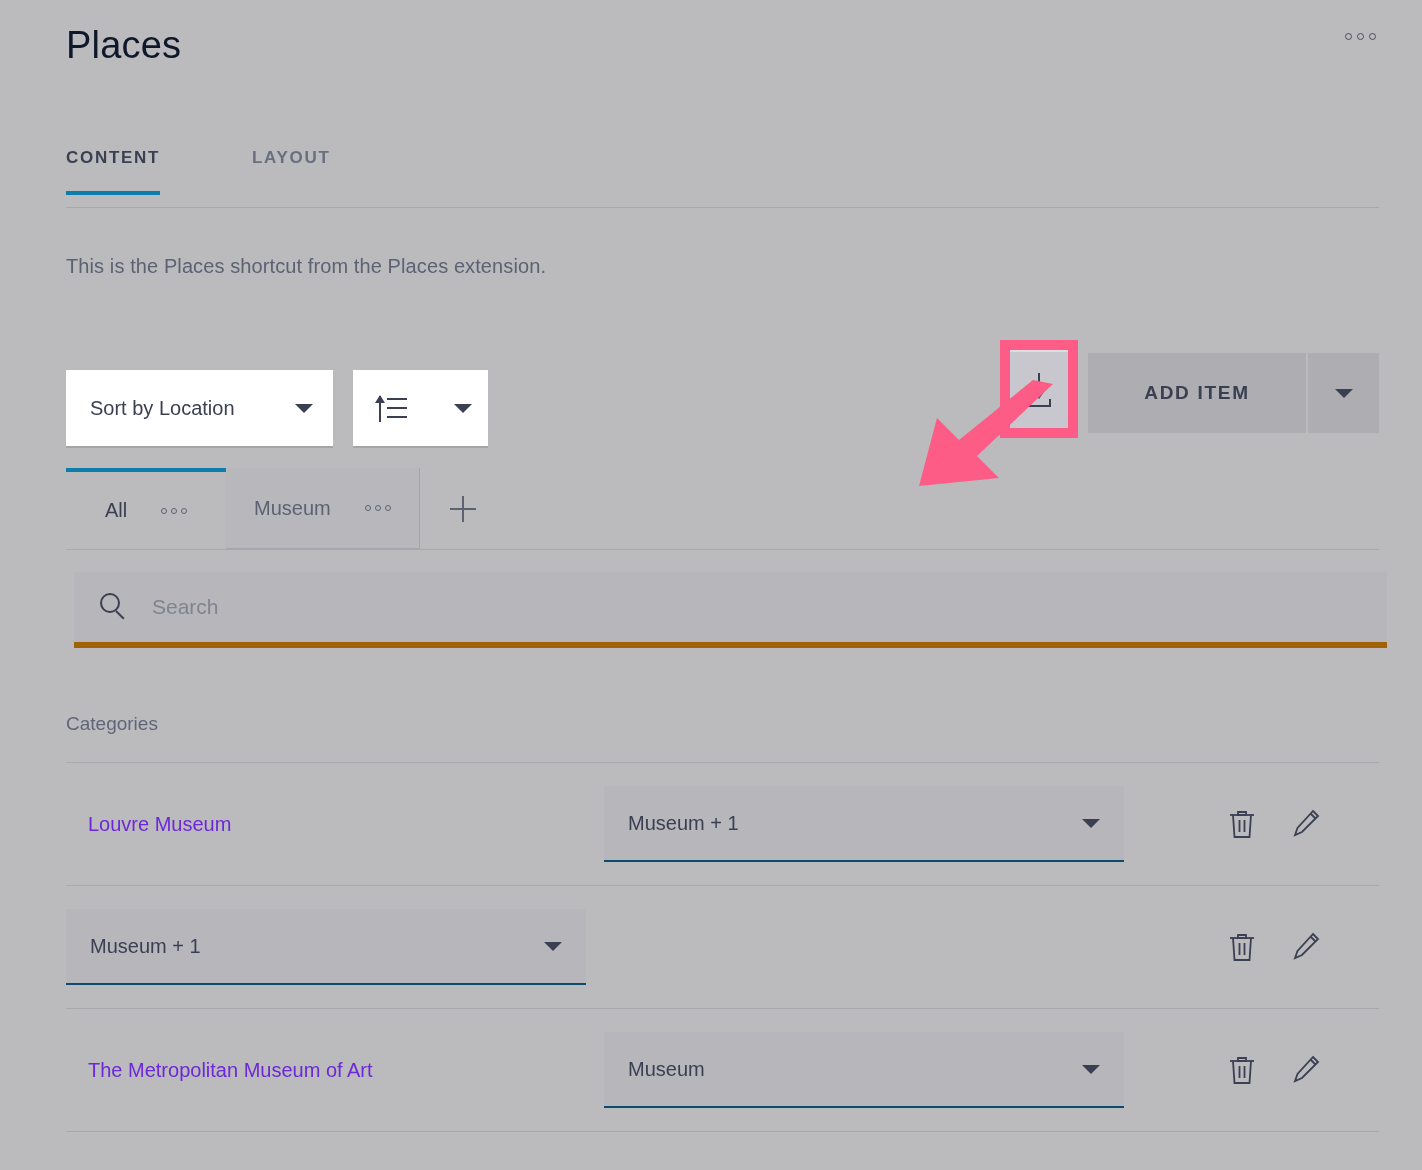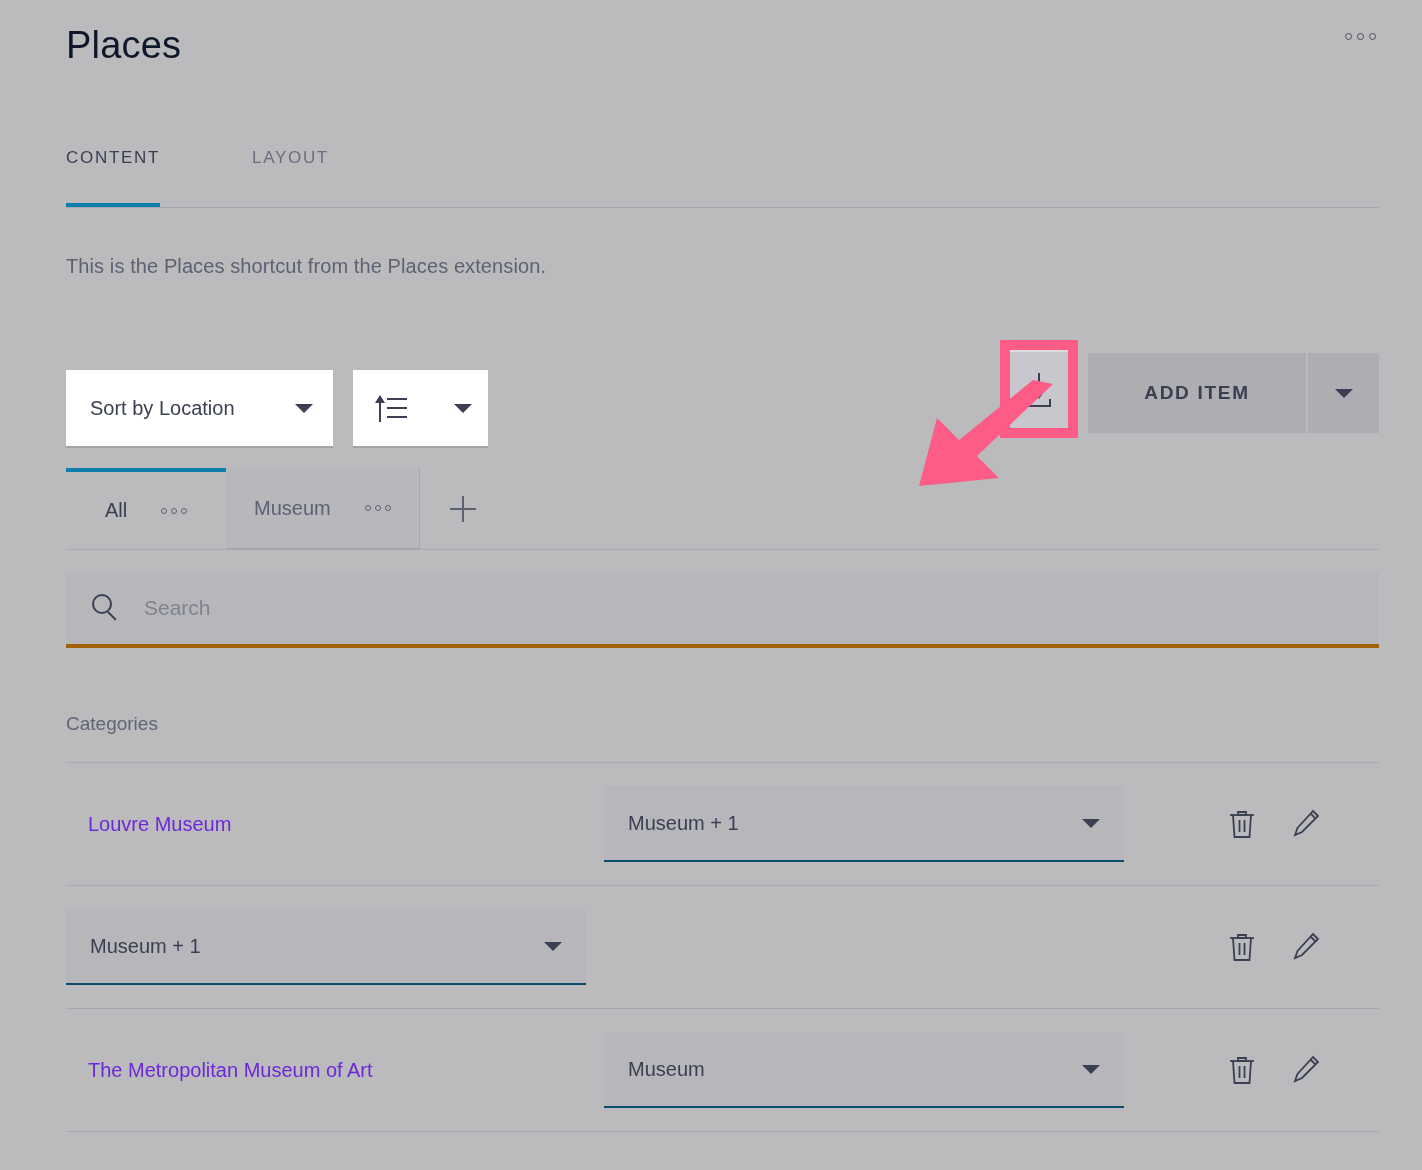--- a/index.html
+++ b/index.html
@@ -51,23 +51,23 @@
     width: 1313px;
     height: 60px;
     border-bottom: 1px solid #a9a9ad;
     box-sizing: border-box;
   }
   .main-tab {
     position: absolute;
     top: 0;
     font-size: 17px;
     letter-spacing: 1.7px;
-    font-weight: 400;
+    font-weight: 700;
     color: #6a6f80;
-    padding-bottom: 38px;
+    padding-bottom: 26px;
     cursor: pointer;
   }
   .main-tab.active {
     color: #3a3f52;
   }
   .main-tab.active::after {
     content: "";
     position: absolute;
     left: 0;
     bottom: -1px;
@@ -287,26 +287,26 @@
   .plus-icon { position: relative; width: 26px; height: 26px; }
   .plus-icon::before, .plus-icon::after {
     content: ""; position: absolute; background: #5d6273;
   }
   .plus-icon::before { left: 12px; top: 0; width: 2px; height: 26px; }
   .plus-icon::after { left: 0; top: 12px; width: 26px; height: 2px; }
 
   
   #search-field {
     position: absolute;
-    left: 66px;
+    left: 74px;
     top: 572px;
     width: 1313px;
     height: 76px;
     background: #b6b6bb;
-    border-bottom: 4px solid #a16207;
+    border-bottom: 6px solid #a16207;
     box-sizing: border-box;
     display: flex;
     align-items: center;
     padding: 0 26px;
     cursor: text;
   }
   .search-icon {
     position: relative; width: 28px; height: 28px; margin-right: 22px;
     flex: 0 0 auto;
   }

